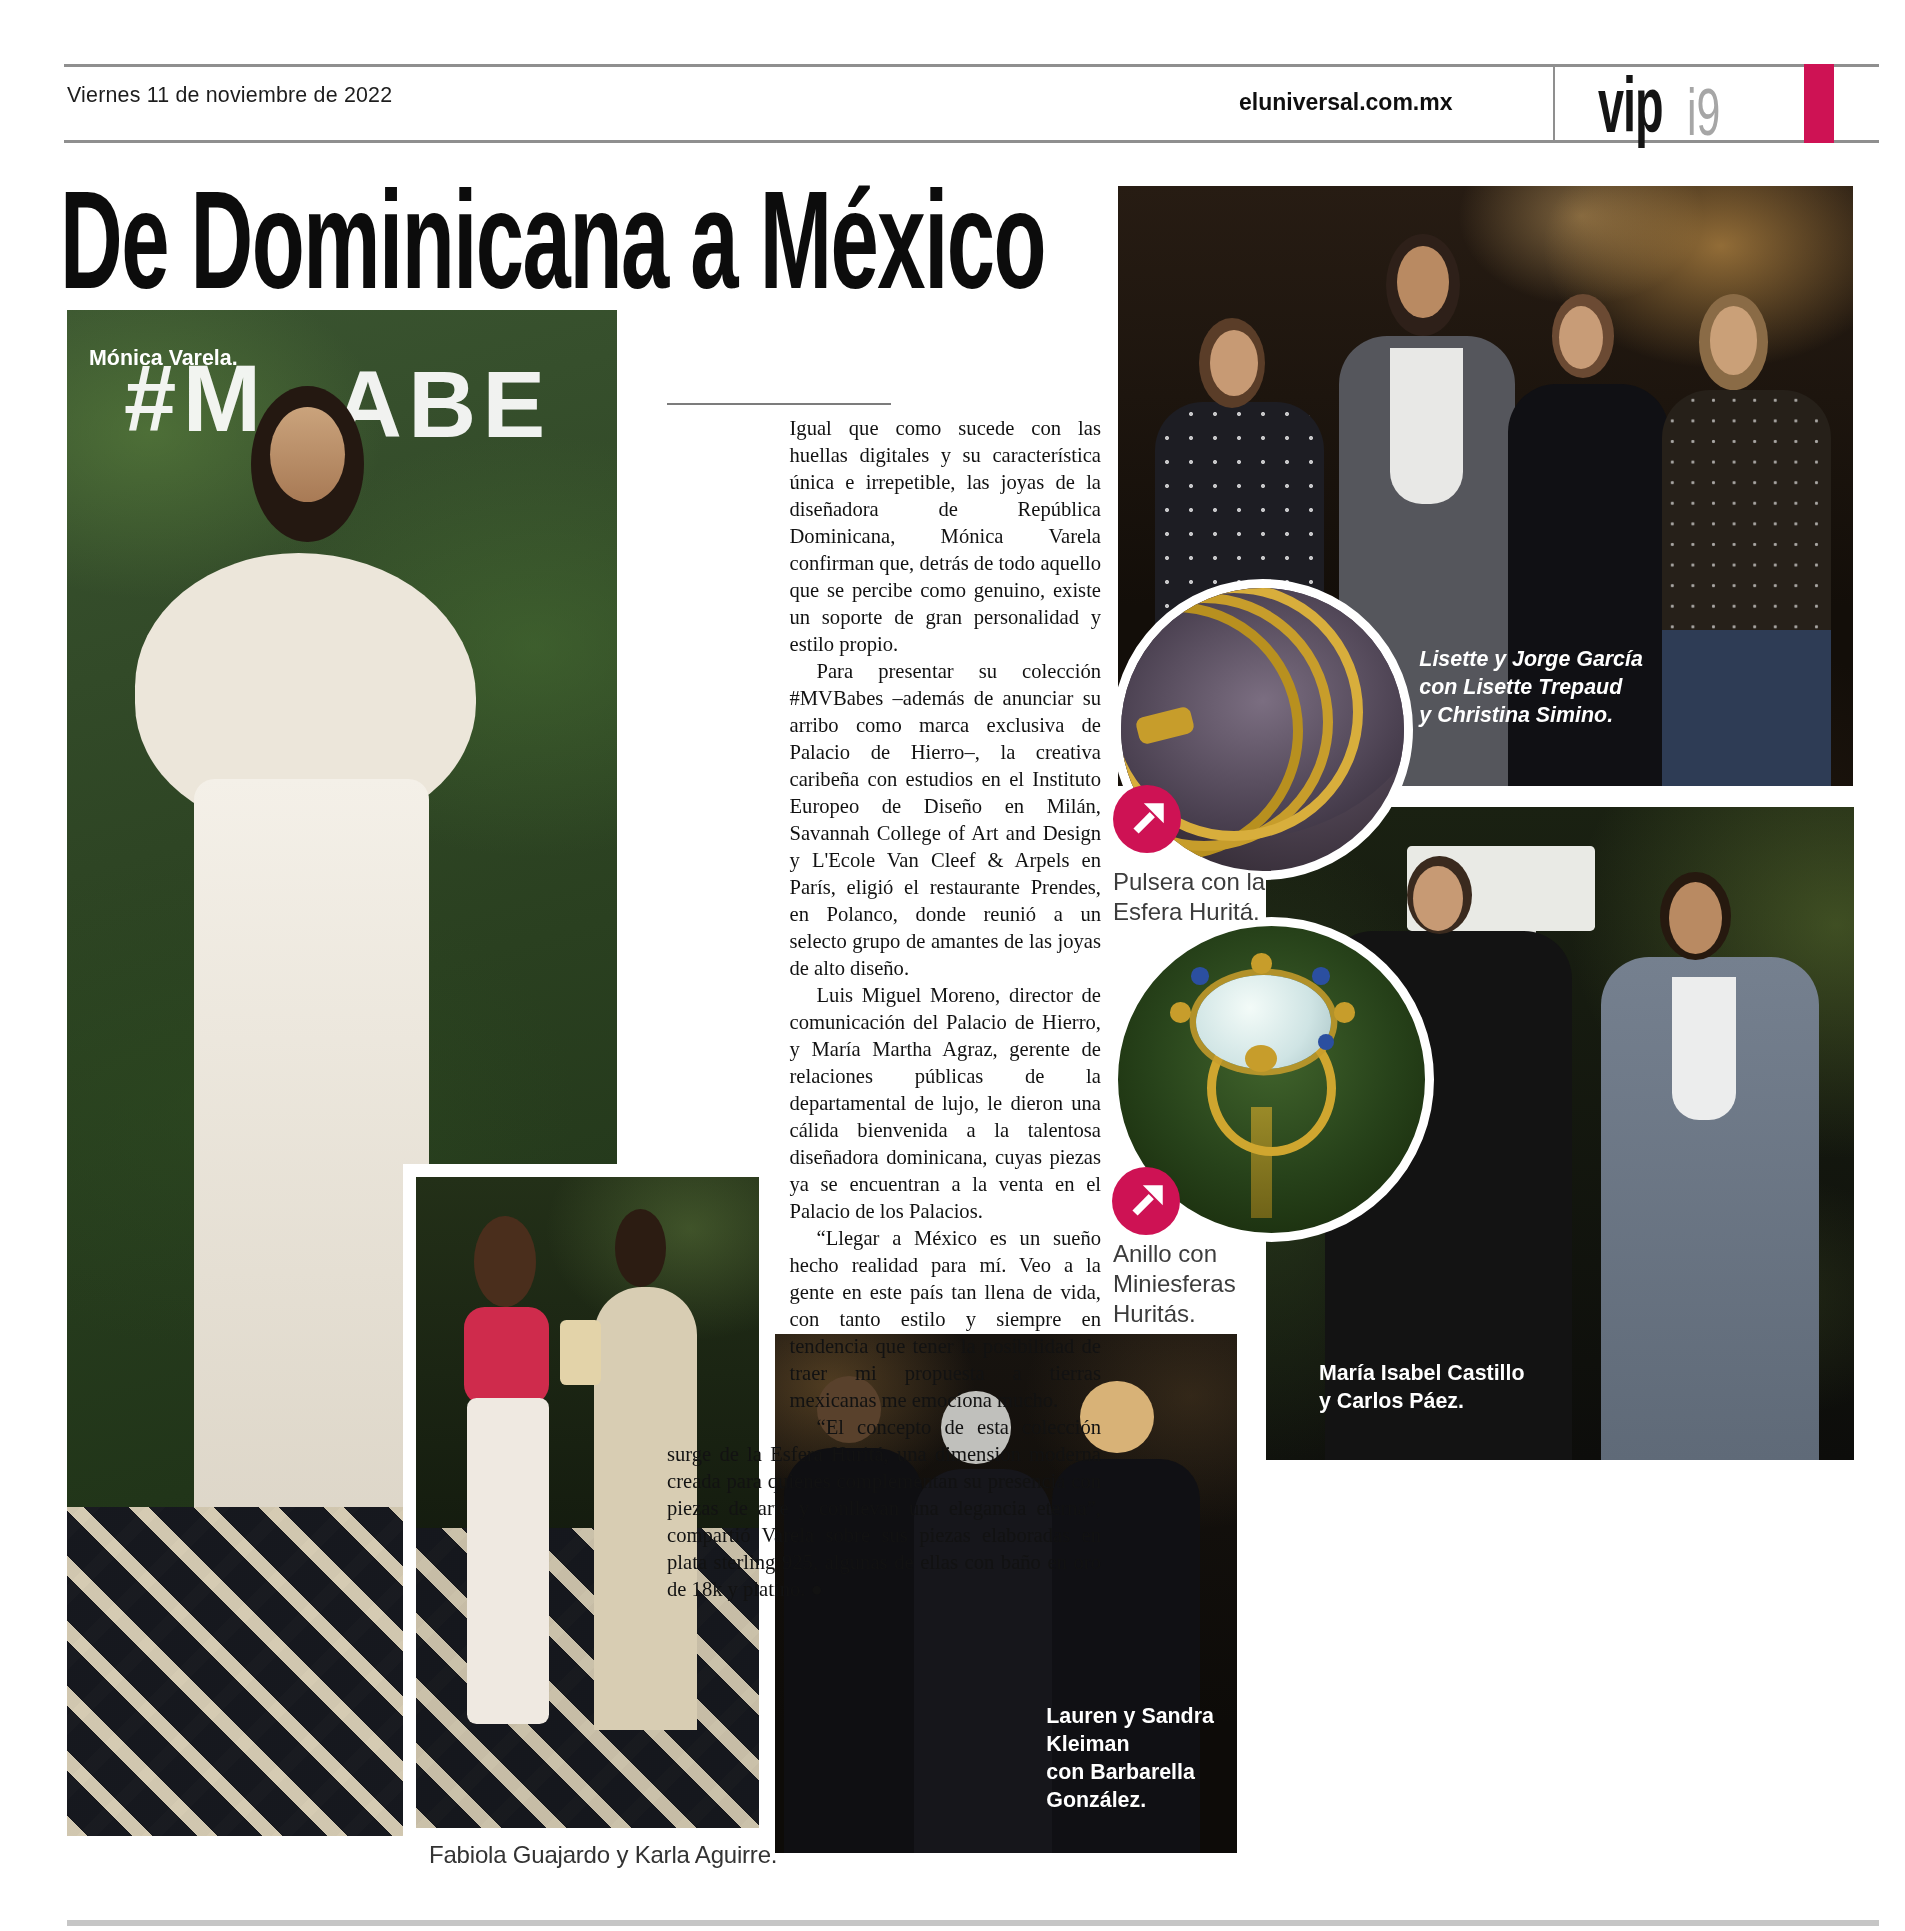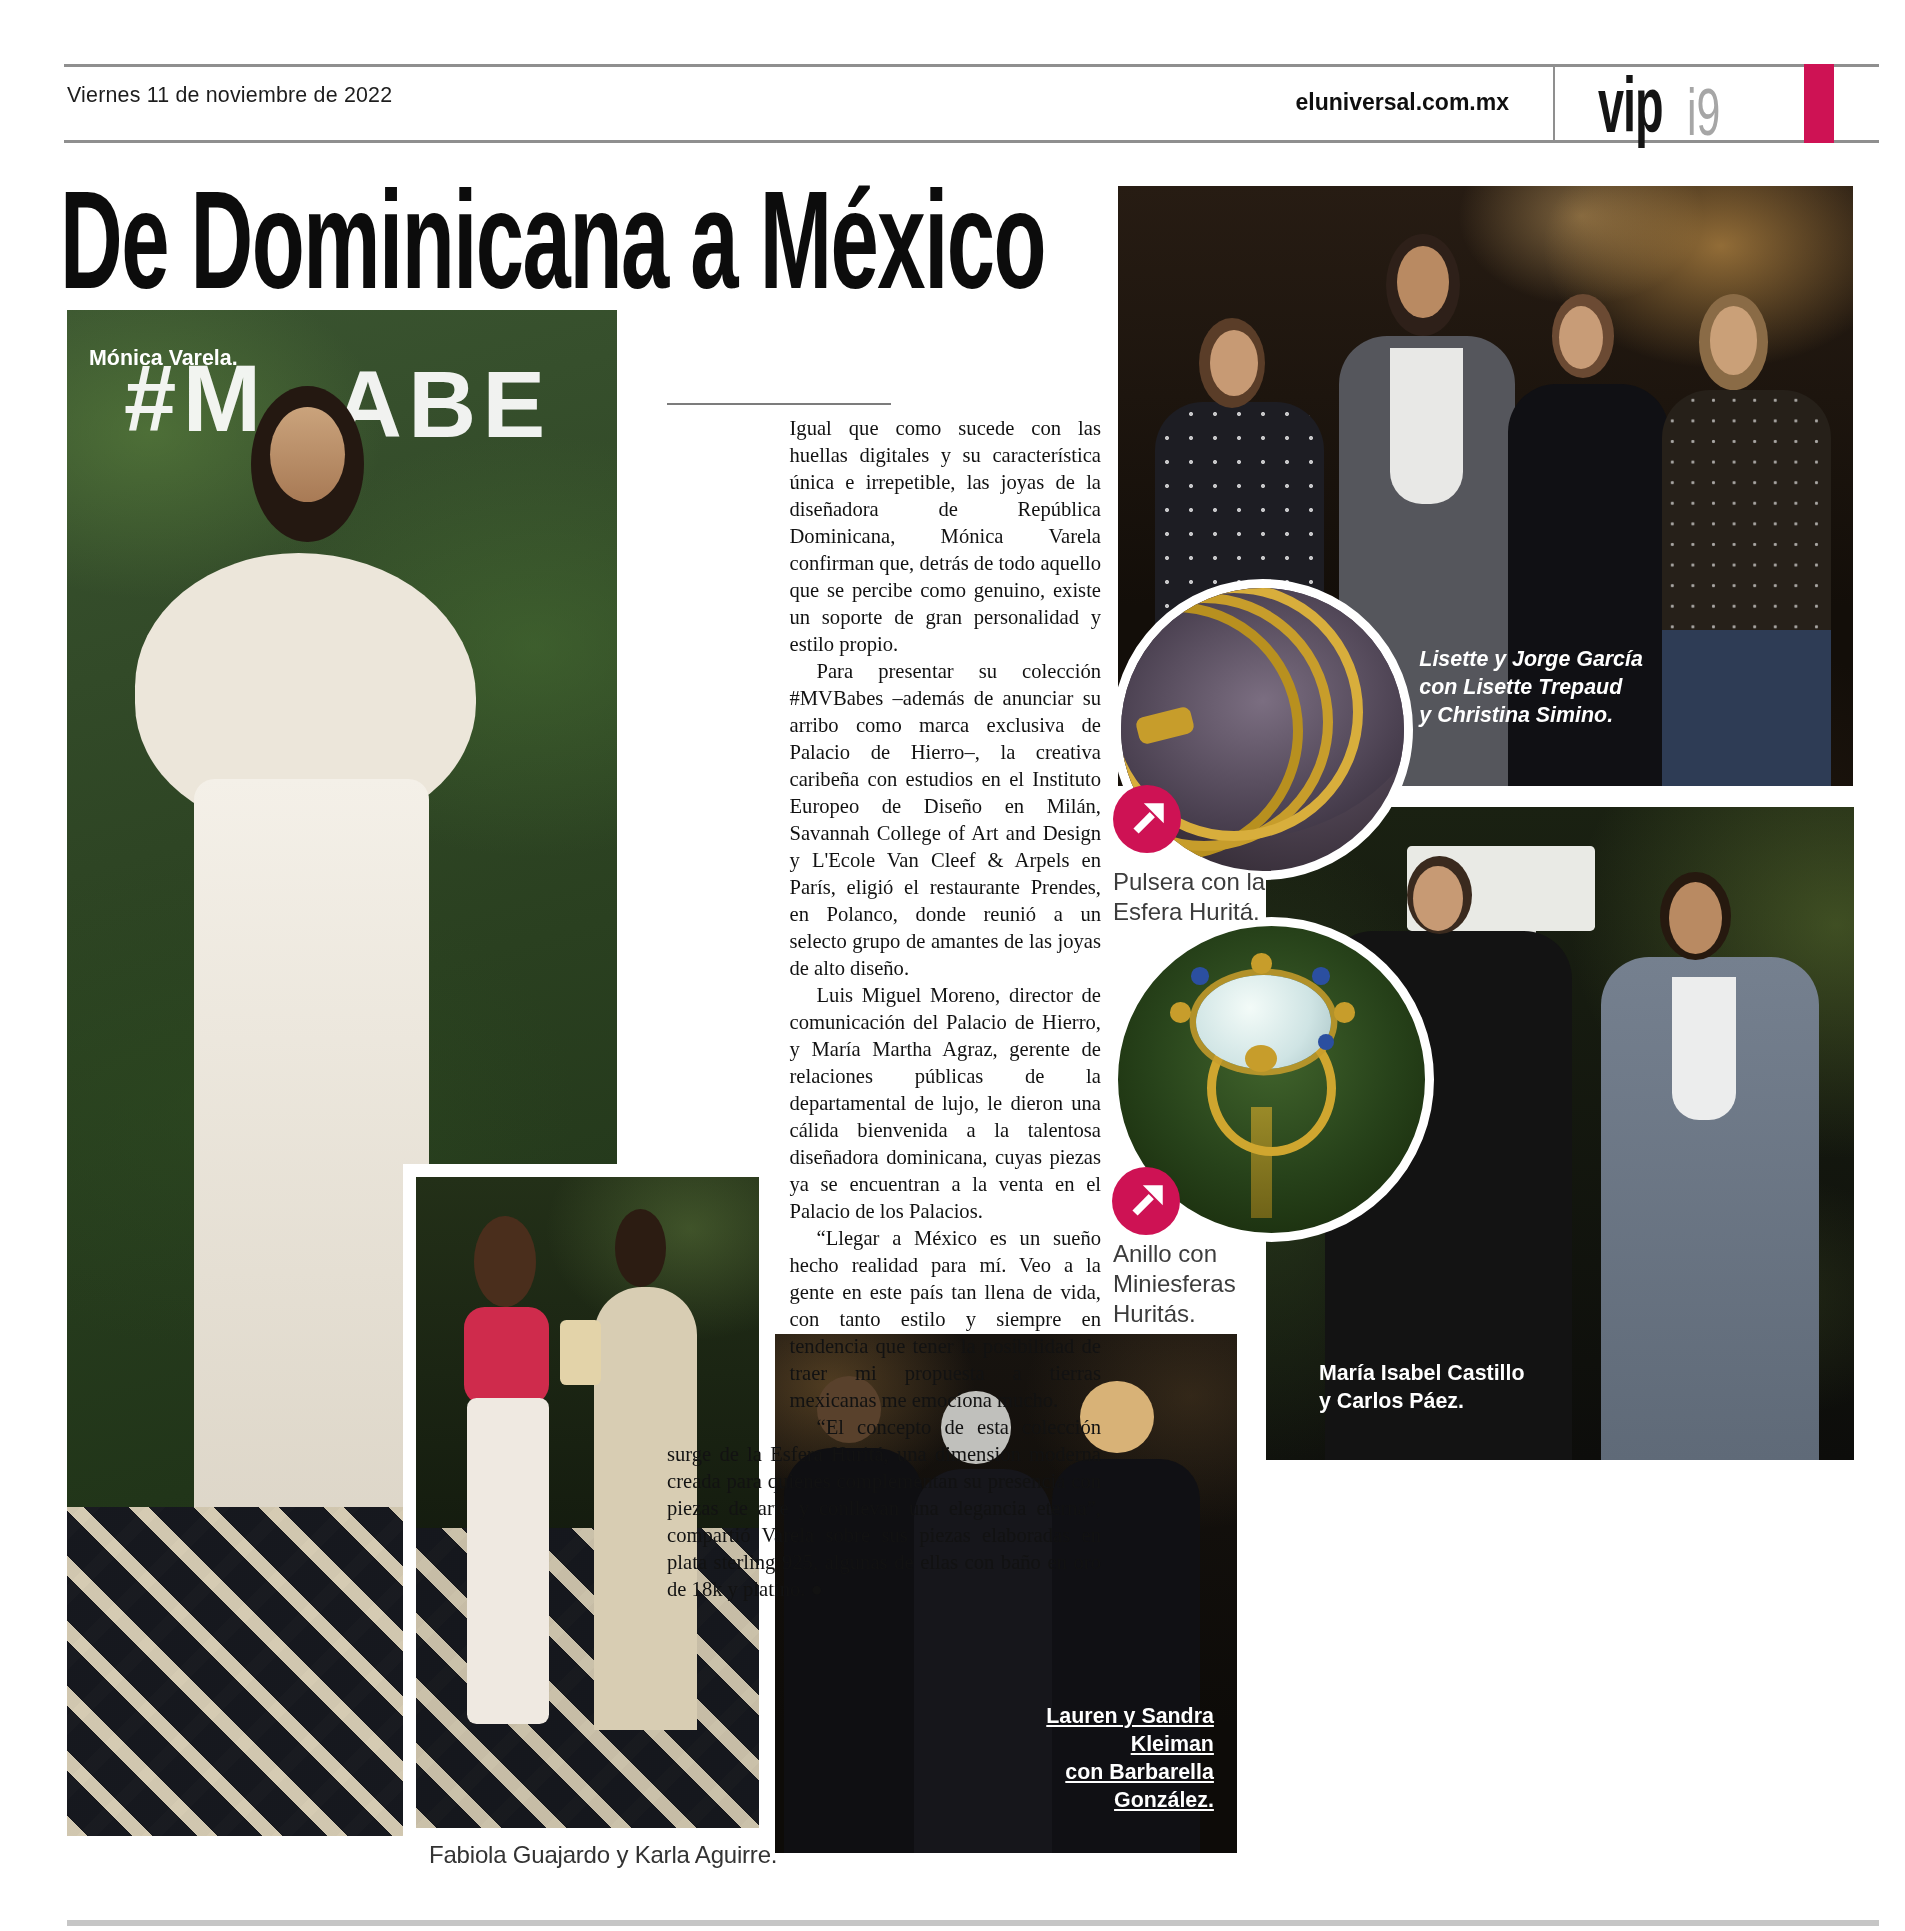--- a/index.html
+++ b/index.html
@@ -2,21 +2,21 @@
 <html style="font-size:12.7px"><head>
 <meta charset="utf-8">
 <style>
   html,body{margin:0;padding:0;background:#ffffff;}
   #page{position:relative;width:1906px;height:1932px;background:#fff;overflow:hidden;
         font-family:"Liberation Sans",sans-serif;}
   .abs{position:absolute;}
   .hrule{position:absolute;background:#8f8f8f;}
   
   .date{position:absolute;left:67px;top:83px;font-size:21.4px;color:#1d1d1d;letter-spacing:0.2px;}
-  .site{position:absolute;left:1239px;top:89px;width:270px;text-align:right;font-size:23px;font-weight:700;color:#0f0f0f;}
+  .site{position:absolute;left:1239px;top:89px;width:270px;font-size:23px;font-weight:700;color:#0f0f0f;}
   .viplogo{position:absolute;left:1598px;top:67px;font-size:78px;line-height:76px;font-weight:700;color:#141414;
            transform:scaleX(.6);transform-origin:0 0;letter-spacing:-1.6px;}
   .pagenum{position:absolute;left:1687px;top:78px;font-size:67px;line-height:67px;font-weight:400;color:#a6a6a6;
            transform:scaleX(.64);transform-origin:0 0;}
   .accentbar{position:absolute;left:1804px;top:64px;width:30px;height:79px;}
   
   .headline{position:absolute;left:60px;top:170px;font-size:140px;line-height:140px;font-weight:700;
             letter-spacing:-2.4px;color:#0c0c0c;white-space:nowrap;transform:scaleX(.62);transform-origin:0 0;}
   
   .byline{position:absolute;left:667px;top:318px;font-size:22px;line-height:28px;color:#3f3f3f;letter-spacing:0.3px;}
@@ -199,21 +199,21 @@
   </div>
   <div class="plain-cap" style="left:429px;top:1841px;">Fabiola Guajardo y Karla Aguirre.</div>
 
   <div class="photo ph-lauren" style="left:775px;top:1334px;width:462px;height:519px;z-index:2;">
     <div class="person" style="left:2%;top:22%;width:30%;height:78%;background:#0f0f12;"></div>
     <div class="head" style="left:9%;top:8%;width:14%;height:13%;background:#59412c;"></div>
     <div class="person" style="left:30%;top:26%;width:30%;height:74%;background:#16161b;"></div>
     <div class="head" style="left:36%;top:11%;width:15%;height:14%;background:#c0c0bc;"></div>
     <div class="person" style="left:60%;top:24%;width:32%;height:76%;background:#101014;border-radius:40px 40px 0 0;"></div>
     <div class="head" style="left:66%;top:9%;width:16%;height:14%;background:#d8b277;"></div>
-    <div class="photo-cap" style="right:5%;top:71%;position:absolute;text-align:right;text-decoration:underline;">Lauren y Sandra
+    <div class="photo-cap" style="right:5%;top:71%;position:absolute;text-align:left;">Lauren y Sandra
 Kleiman
 con Barbarella
 González.</div>
   </div>
 
 
   <div class="bottom-rule"></div>
 
 </div>
 

